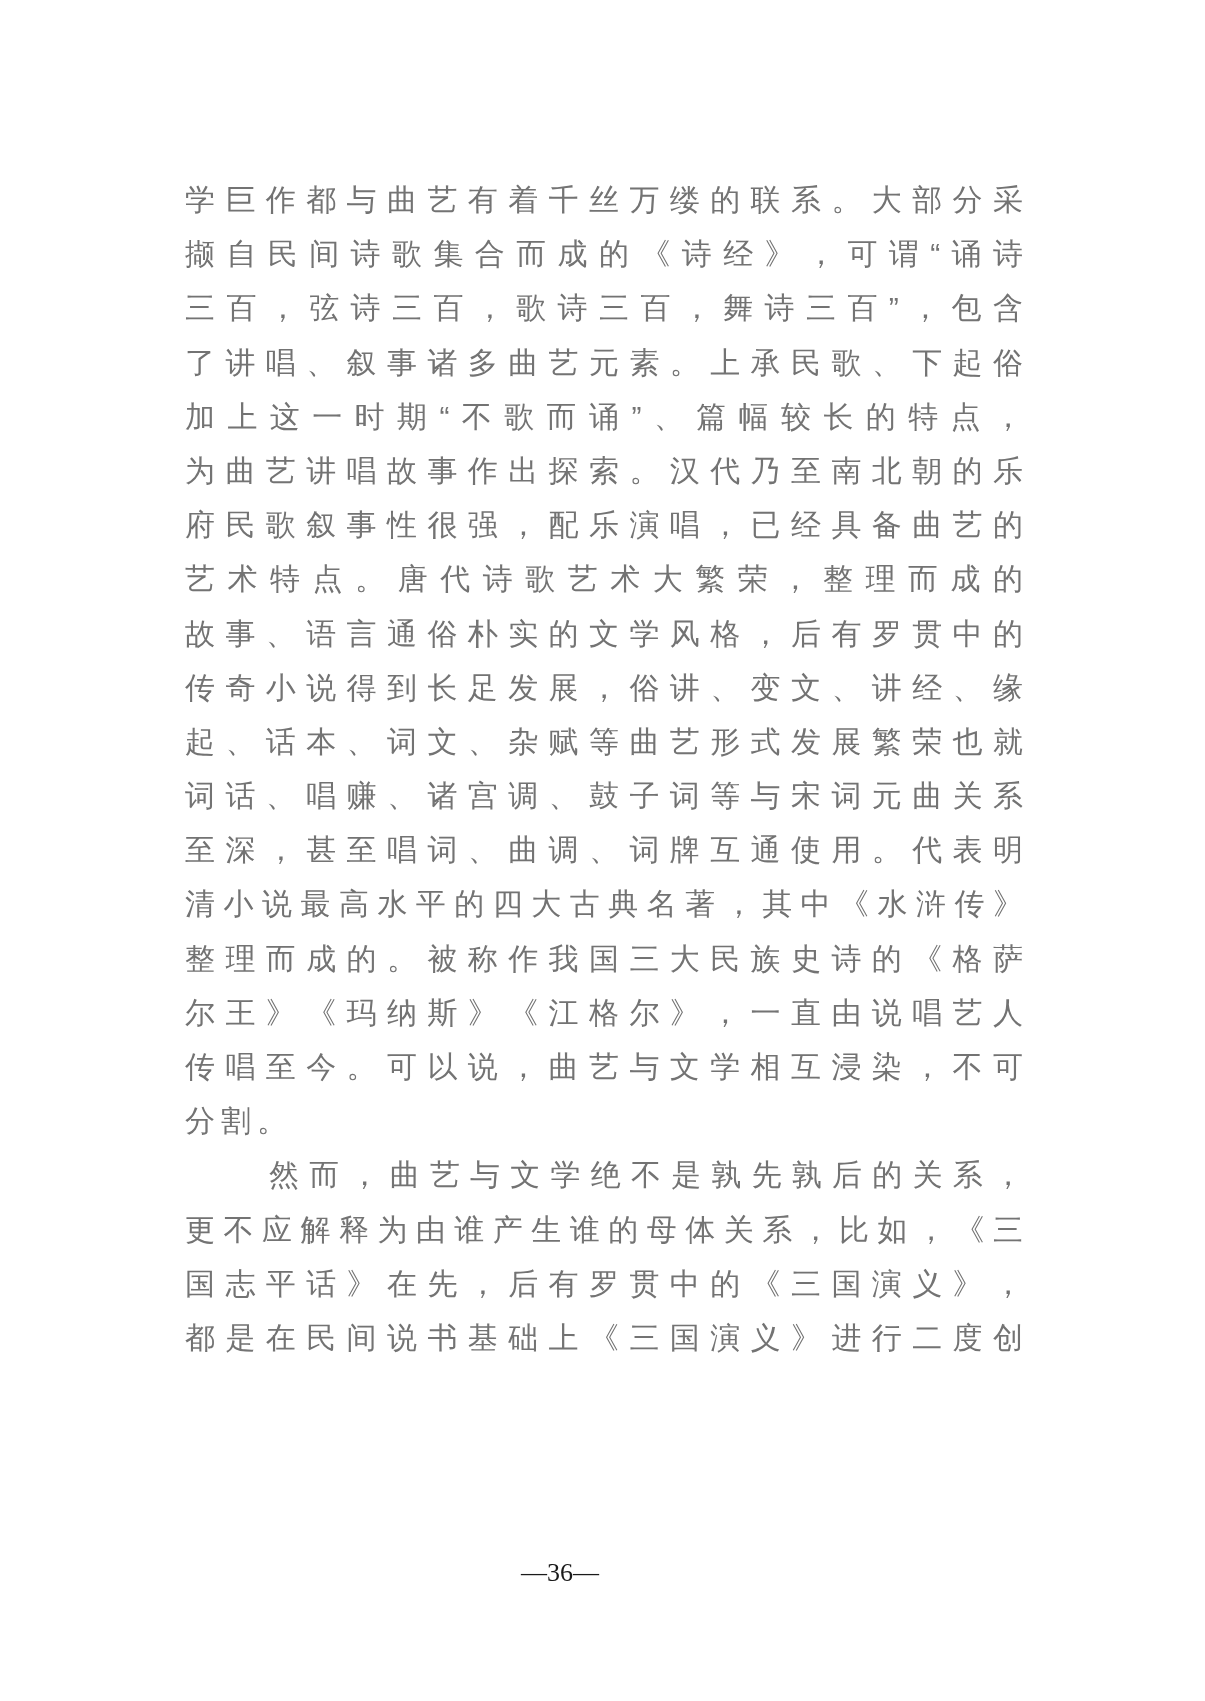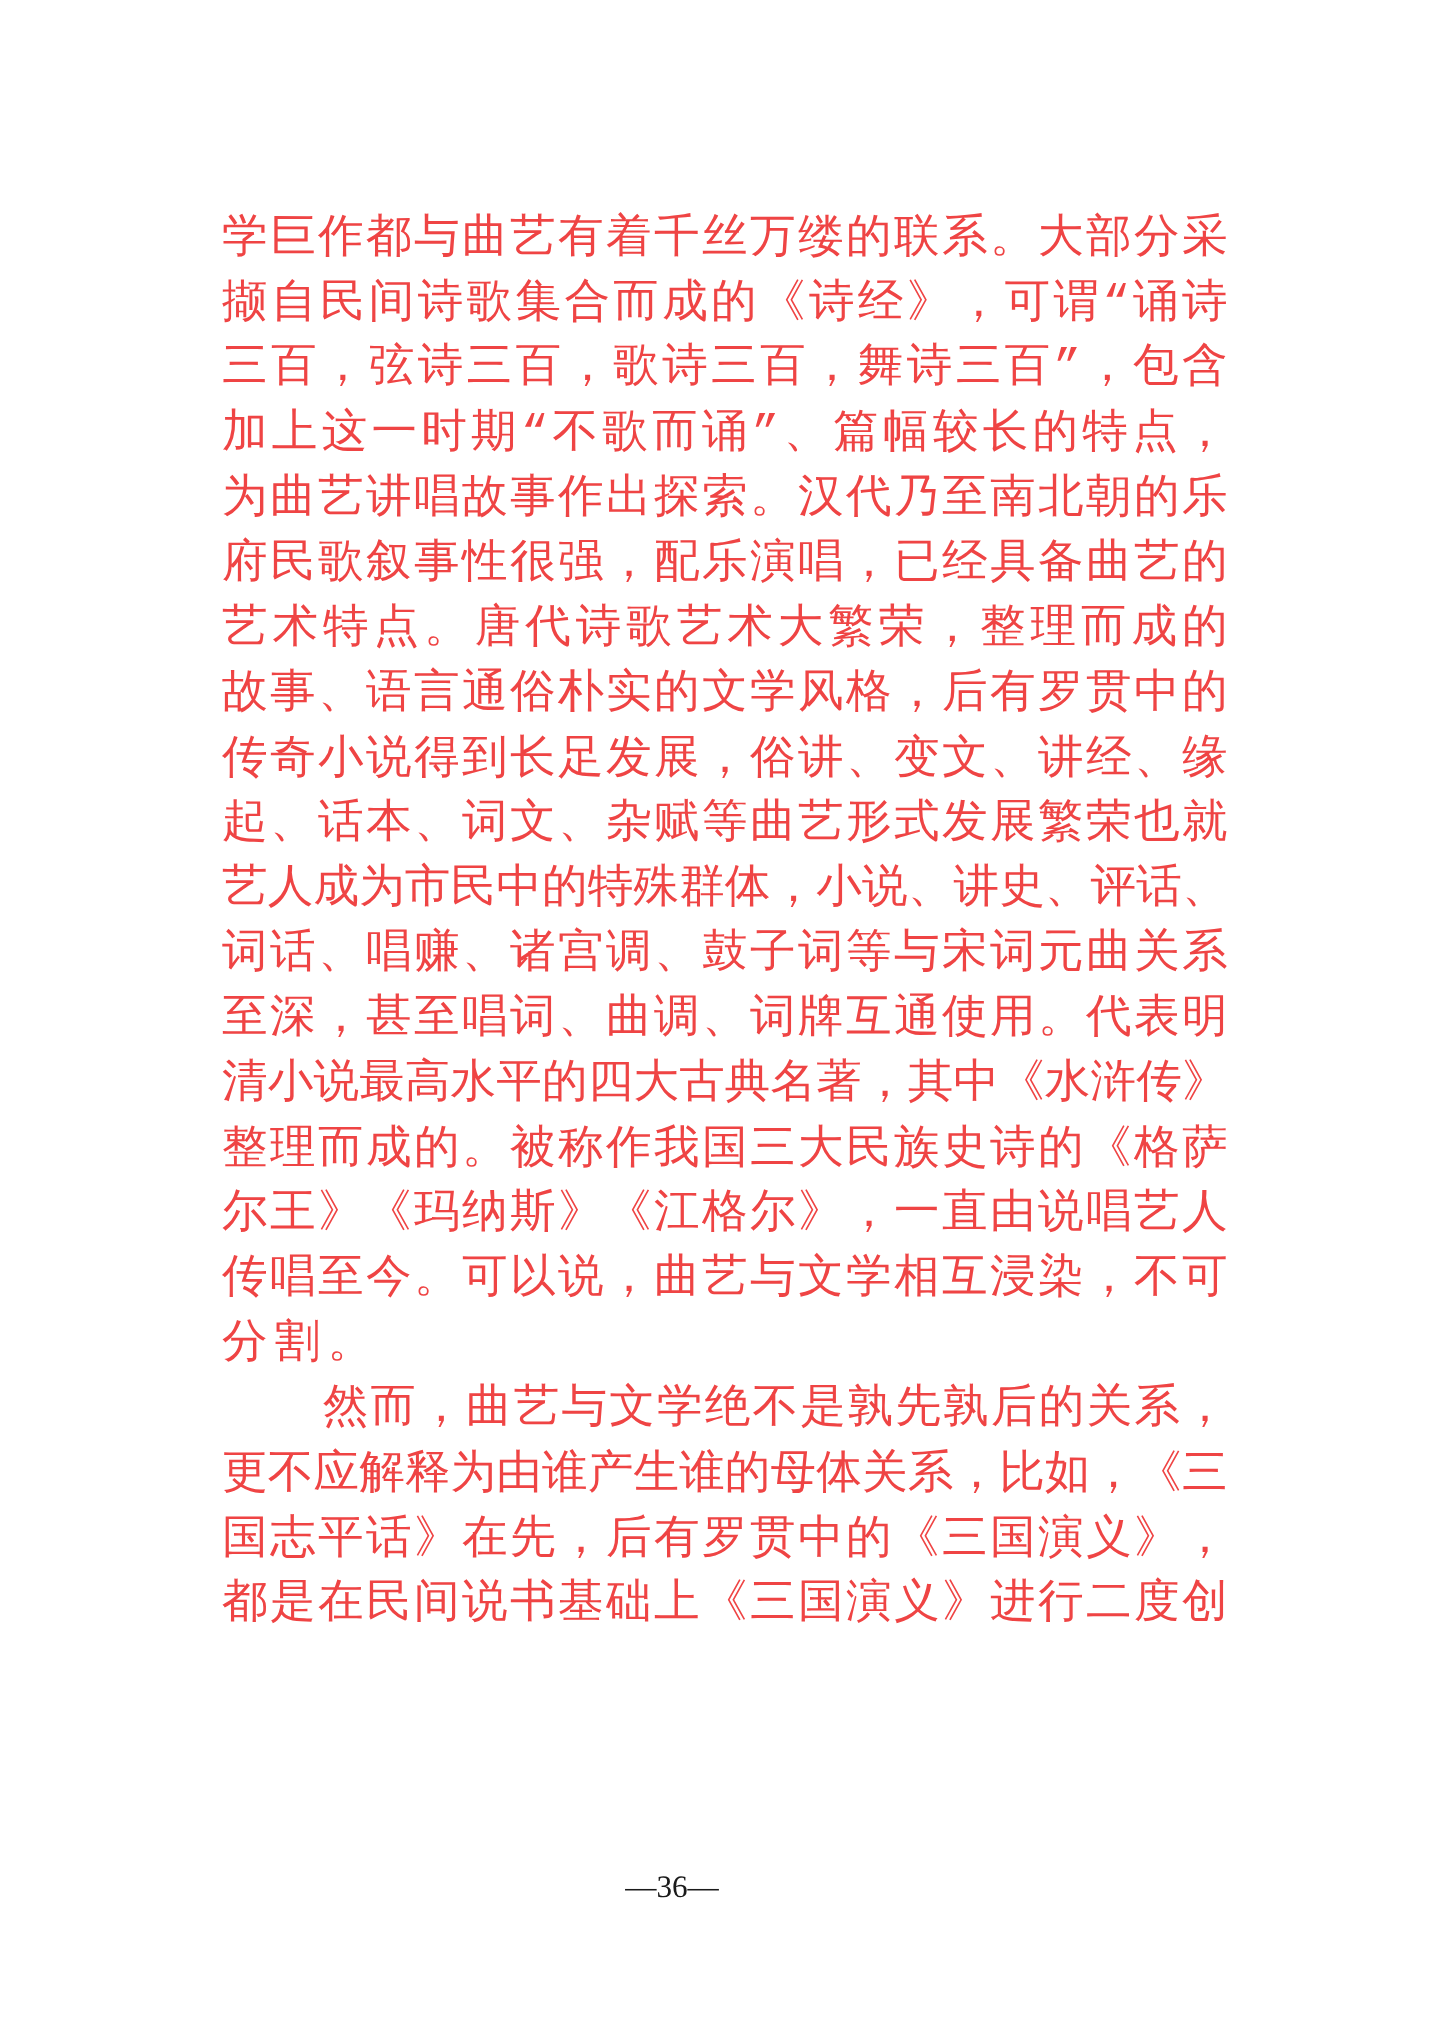--- a/index.html
+++ b/index.html
@@ -19,23 +19,23 @@
       top: 0;
       width: 1205px;
       height: 1701px;
       background: #ffffff;
     }
     .text-block {
       position: absolute;
       left: 185px;
       top: 173px;
       width: 838px;
-      font-family: Liberation Mono, monospace;
-      font-size: 38px;
-      color: #ef4444;
+      font-family: Liberation Sans, sans-serif;
+      font-size: 30px;
+      color: #737373;
     }
     .line {
       display: block;
       height: 54.2px;
       line-height: 54.2px;
       white-space: nowrap;
       text-align: justify;
       text-align-last: justify;
       letter-spacing: 0;
     }
@@ -61,28 +61,28 @@
 </head>
 <body>
 
 <div class="page">
   <div class="text-block">
 
     <div>
       <span class="line">学巨作都与曲艺有着千丝万缕的联系。大部分采</span>
       <span class="line">撷自民间诗歌集合而成的《诗经》，可谓“诵诗</span>
       <span class="line">三百，弦诗三百，歌诗三百，舞诗三百”，包含</span>
+      <span class="line">了讲唱、叙事诸多曲艺元素。上承民歌、下起俗</span>
       <span class="line">加上这一时期“不歌而诵”、篇幅较长的特点，</span>
       <span class="line">为曲艺讲唱故事作出探索。汉代乃至南北朝的乐</span>
       <span class="line">府民歌叙事性很强，配乐演唱，已经具备曲艺的</span>
       <span class="line">艺术特点。唐代诗歌艺术大繁荣，整理而成的</span>
       <span class="line">故事、语言通俗朴实的文学风格，后有罗贯中的</span>
       <span class="line">传奇小说得到长足发展，俗讲、变文、讲经、缘</span>
       <span class="line">起、话本、词文、杂赋等曲艺形式发展繁荣也就</span>
-      <span class="line">艺人成为市民中的特殊群体，小说、讲史、评话、</span>
       <span class="line">词话、唱赚、诸宫调、鼓子词等与宋词元曲关系</span>
       <span class="line">至深，甚至唱词、曲调、词牌互通使用。代表明</span>
       <span class="line">清小说最高水平的四大古典名著，其中《水浒传》</span>
       <span class="line">整理而成的。被称作我国三大民族史诗的《格萨</span>
       <span class="line">尔王》《玛纳斯》《江格尔》，一直由说唱艺人</span>
       <span class="line">传唱至今。可以说，曲艺与文学相互浸染，不可</span>
       <span class="line last">分割。</span>
     </div>
 
     <div>

